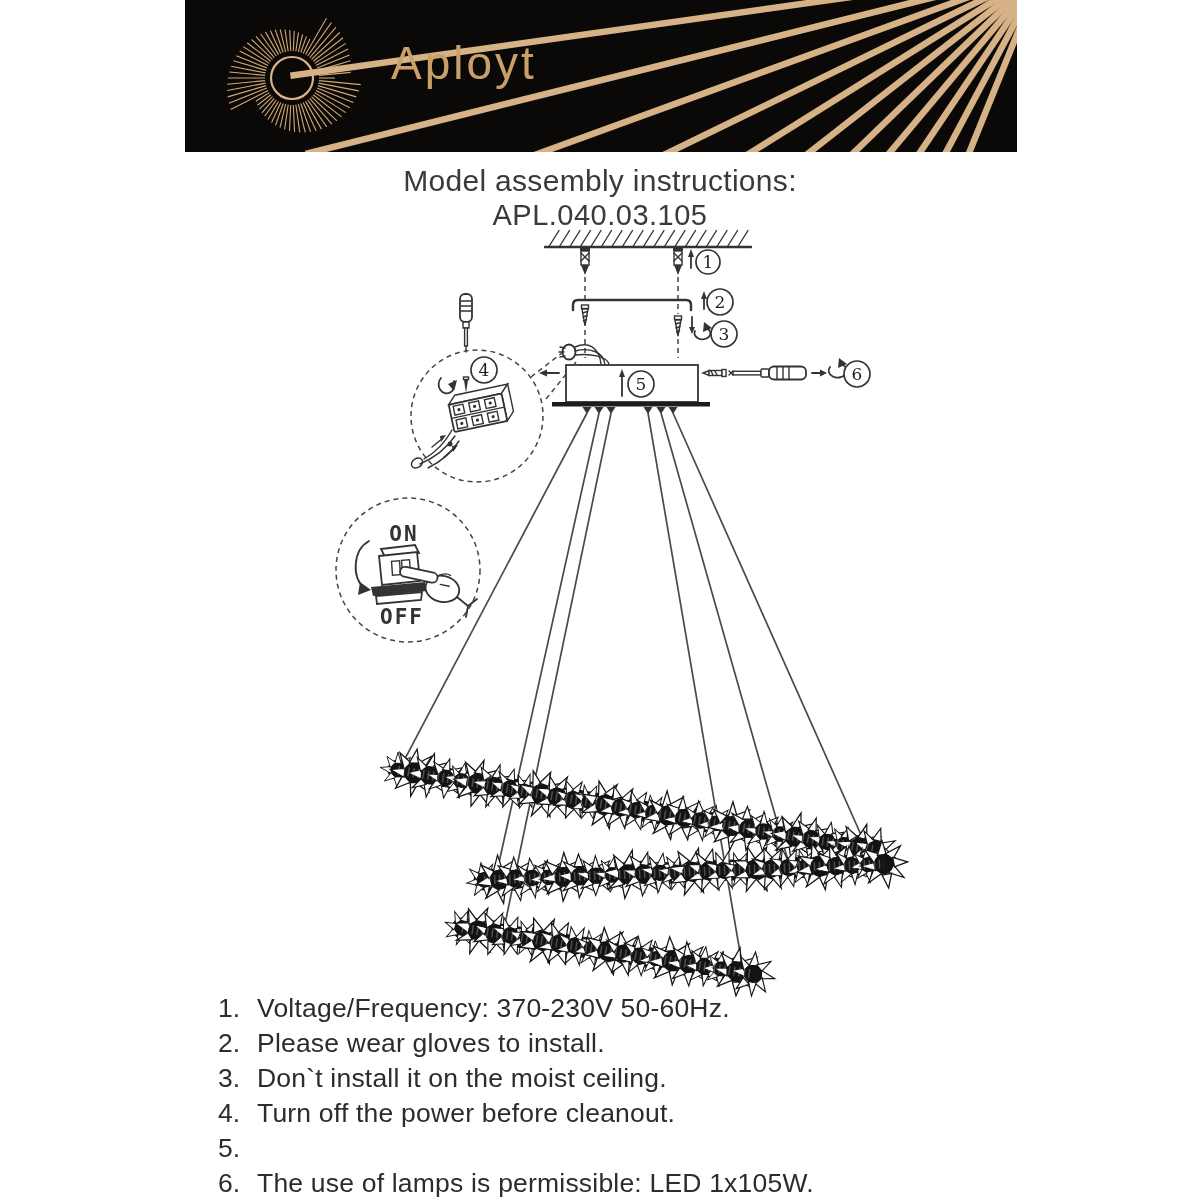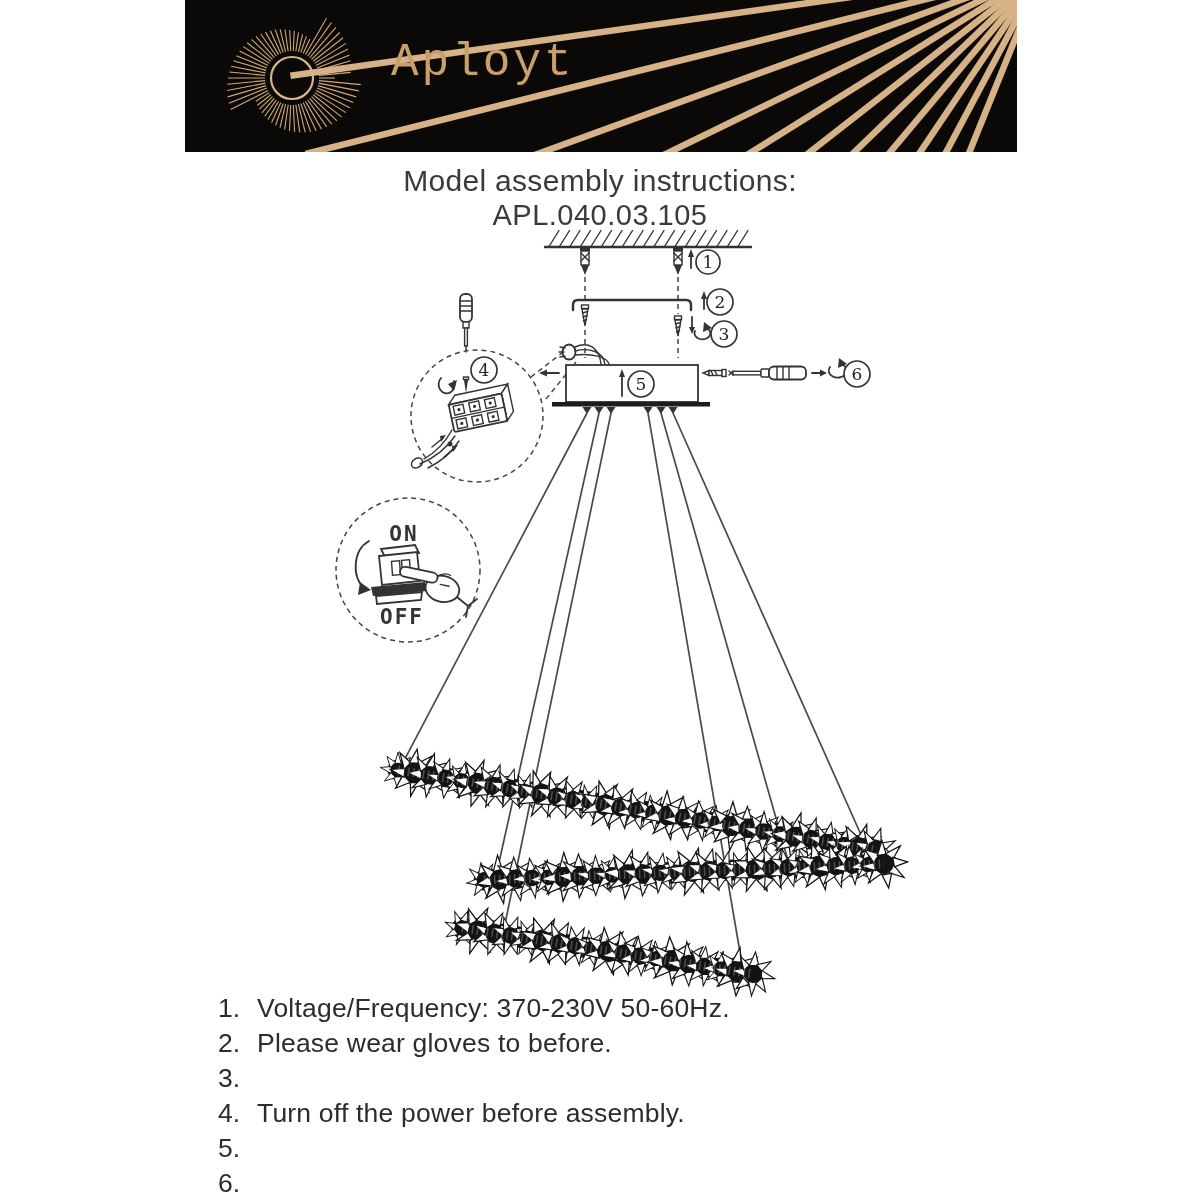--- a/index.html
+++ b/index.html
@@ -1,21 +1,21 @@
 <!DOCTYPE html>
 <html><head>
 <meta charset="utf-8">
 <style>
   html,body{margin:0;padding:0;}
   body{width:1200px;height:1200px;position:relative;background:#ffffff;overflow:hidden;
        font-family:"Liberation Sans",sans-serif;}
   
   .banner{position:absolute;left:185px;top:0;width:832px;height:152px;background:#0b0907;overflow:hidden;}
   .banner svg{position:absolute;left:0;top:0;}
-  .brand{position:absolute;left:206px;top:40px;font-family:Liberation Mono, monospace;font-size:46px;
+  .brand{position:absolute;left:206px;top:40px;font-family:Liberation Sans, sans-serif;font-size:46px;
          font-weight:400;color:#c9a06a;letter-spacing:3px;line-height:1;}
   [data-name="starburst-logo-rays"] line{stroke:#cfa876;stroke-width:1.1;}
   [data-name="corner-rays"] line{stroke:#d6b286;stroke-width:6.5;}
   
   .title{position:absolute;top:164px;left:0;width:100%;text-align:center;font-size:30px;
          color:#3a3a3a;font-weight:500;letter-spacing:.3px;}
   .model{position:absolute;top:199px;left:0;width:100%;text-align:center;font-size:29px;
          color:#3a3a3a;font-weight:500;letter-spacing:.5px;}
   
   #diag{position:absolute;left:0;top:0;width:1200px;height:1200px;}
@@ -476,28 +476,30 @@
     </g>
 </svg>
 
 <div class="list" data-name="instructions-list">
   <div class="row" data-name="instruction-item-1">
     <span class="num" data-name="instruction-number">1.</span>
     <span class="txt" data-name="instruction-text">Voltage/Frequency: 370-230V 50-60Hz.</span>
   </div>
   <div class="row" data-name="instruction-item-2">
     <span class="num" data-name="instruction-number">2.</span>
-    <span class="txt" data-name="instruction-text">Please wear gloves to before.</span>
+    <span class="txt" data-name="instruction-text">Please wear gloves to install.</span>
   </div>
   <div class="row" data-name="instruction-item-3">
     <span class="num" data-name="instruction-number">3.</span>
+    <span class="txt" data-name="instruction-text">Don`t install it on the moist ceiling.</span>
   </div>
   <div class="row" data-name="instruction-item-4">
     <span class="num" data-name="instruction-number">4.</span>
-    <span class="txt" data-name="instruction-text">Turn off the power before assembly.</span>
+    <span class="txt" data-name="instruction-text">Turn off the power before cleanout.</span>
   </div>
   <div class="row" data-name="instruction-item-5">
     <span class="num" data-name="instruction-number">5.</span>
   </div>
   <div class="row" data-name="instruction-item-6">
     <span class="num" data-name="instruction-number">6.</span>
+    <span class="txt" data-name="instruction-text">The use of lamps is permissible: LED 1x105W.</span>
   </div>
 </div>
 
 </body></html>

